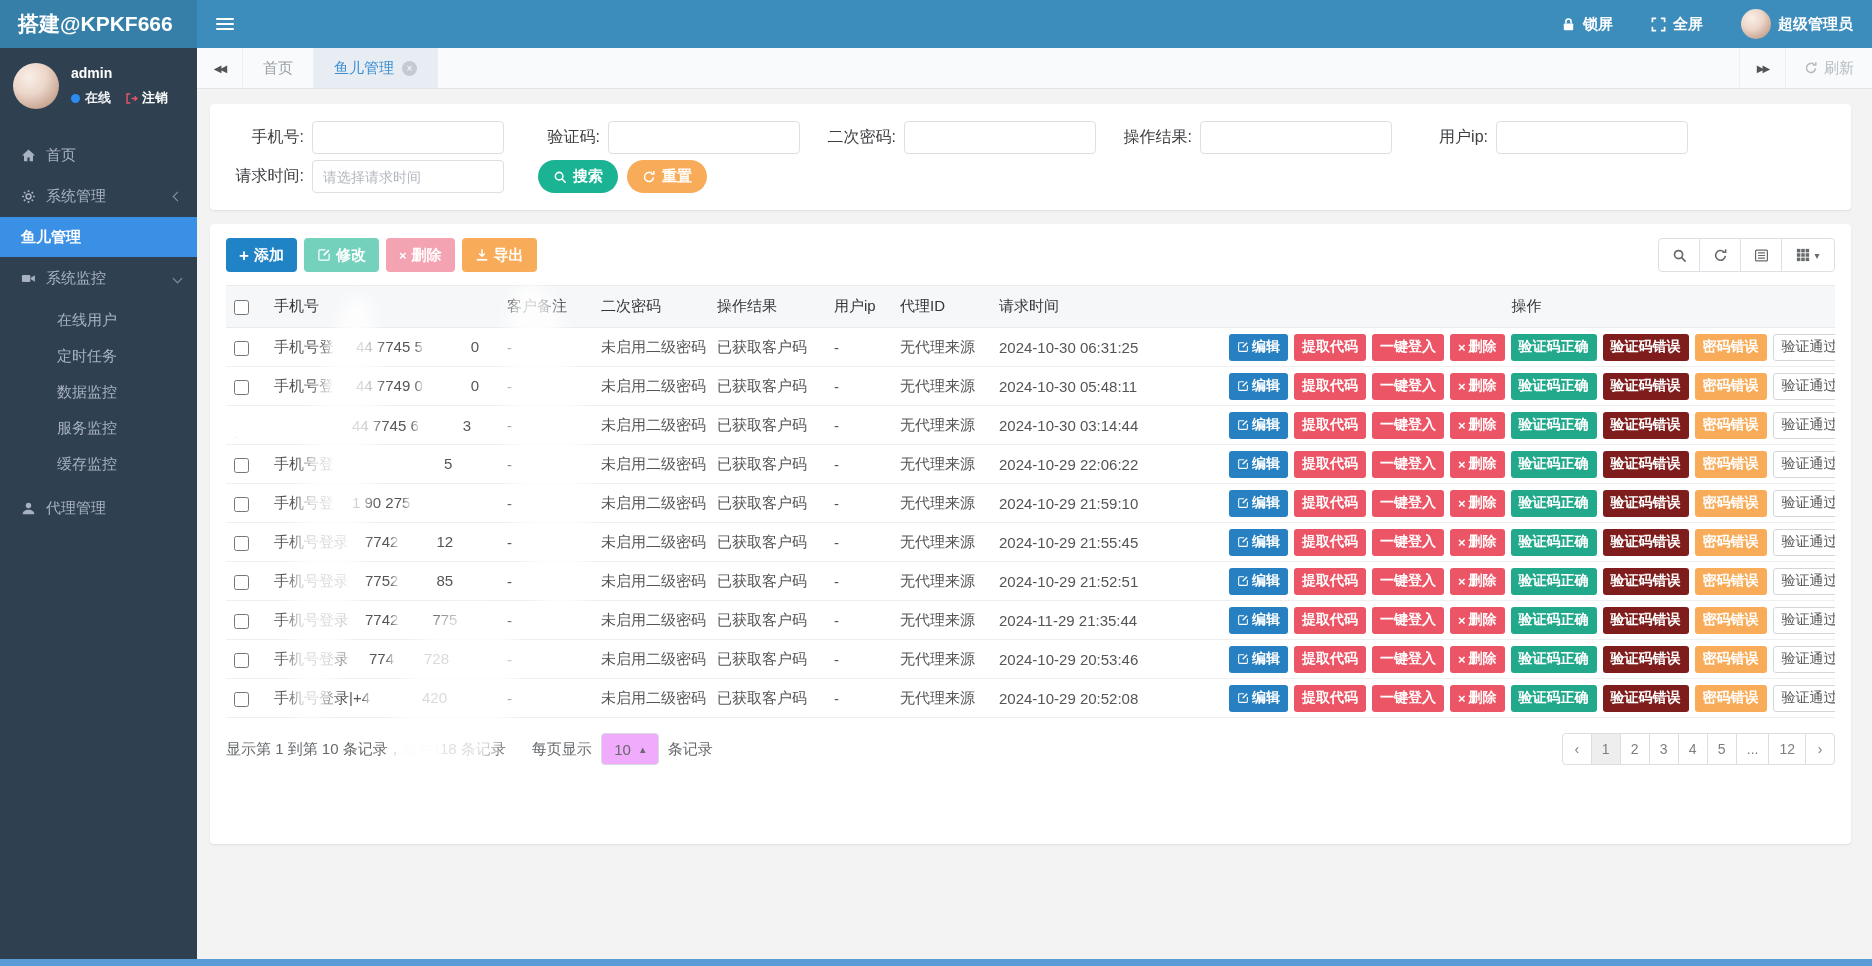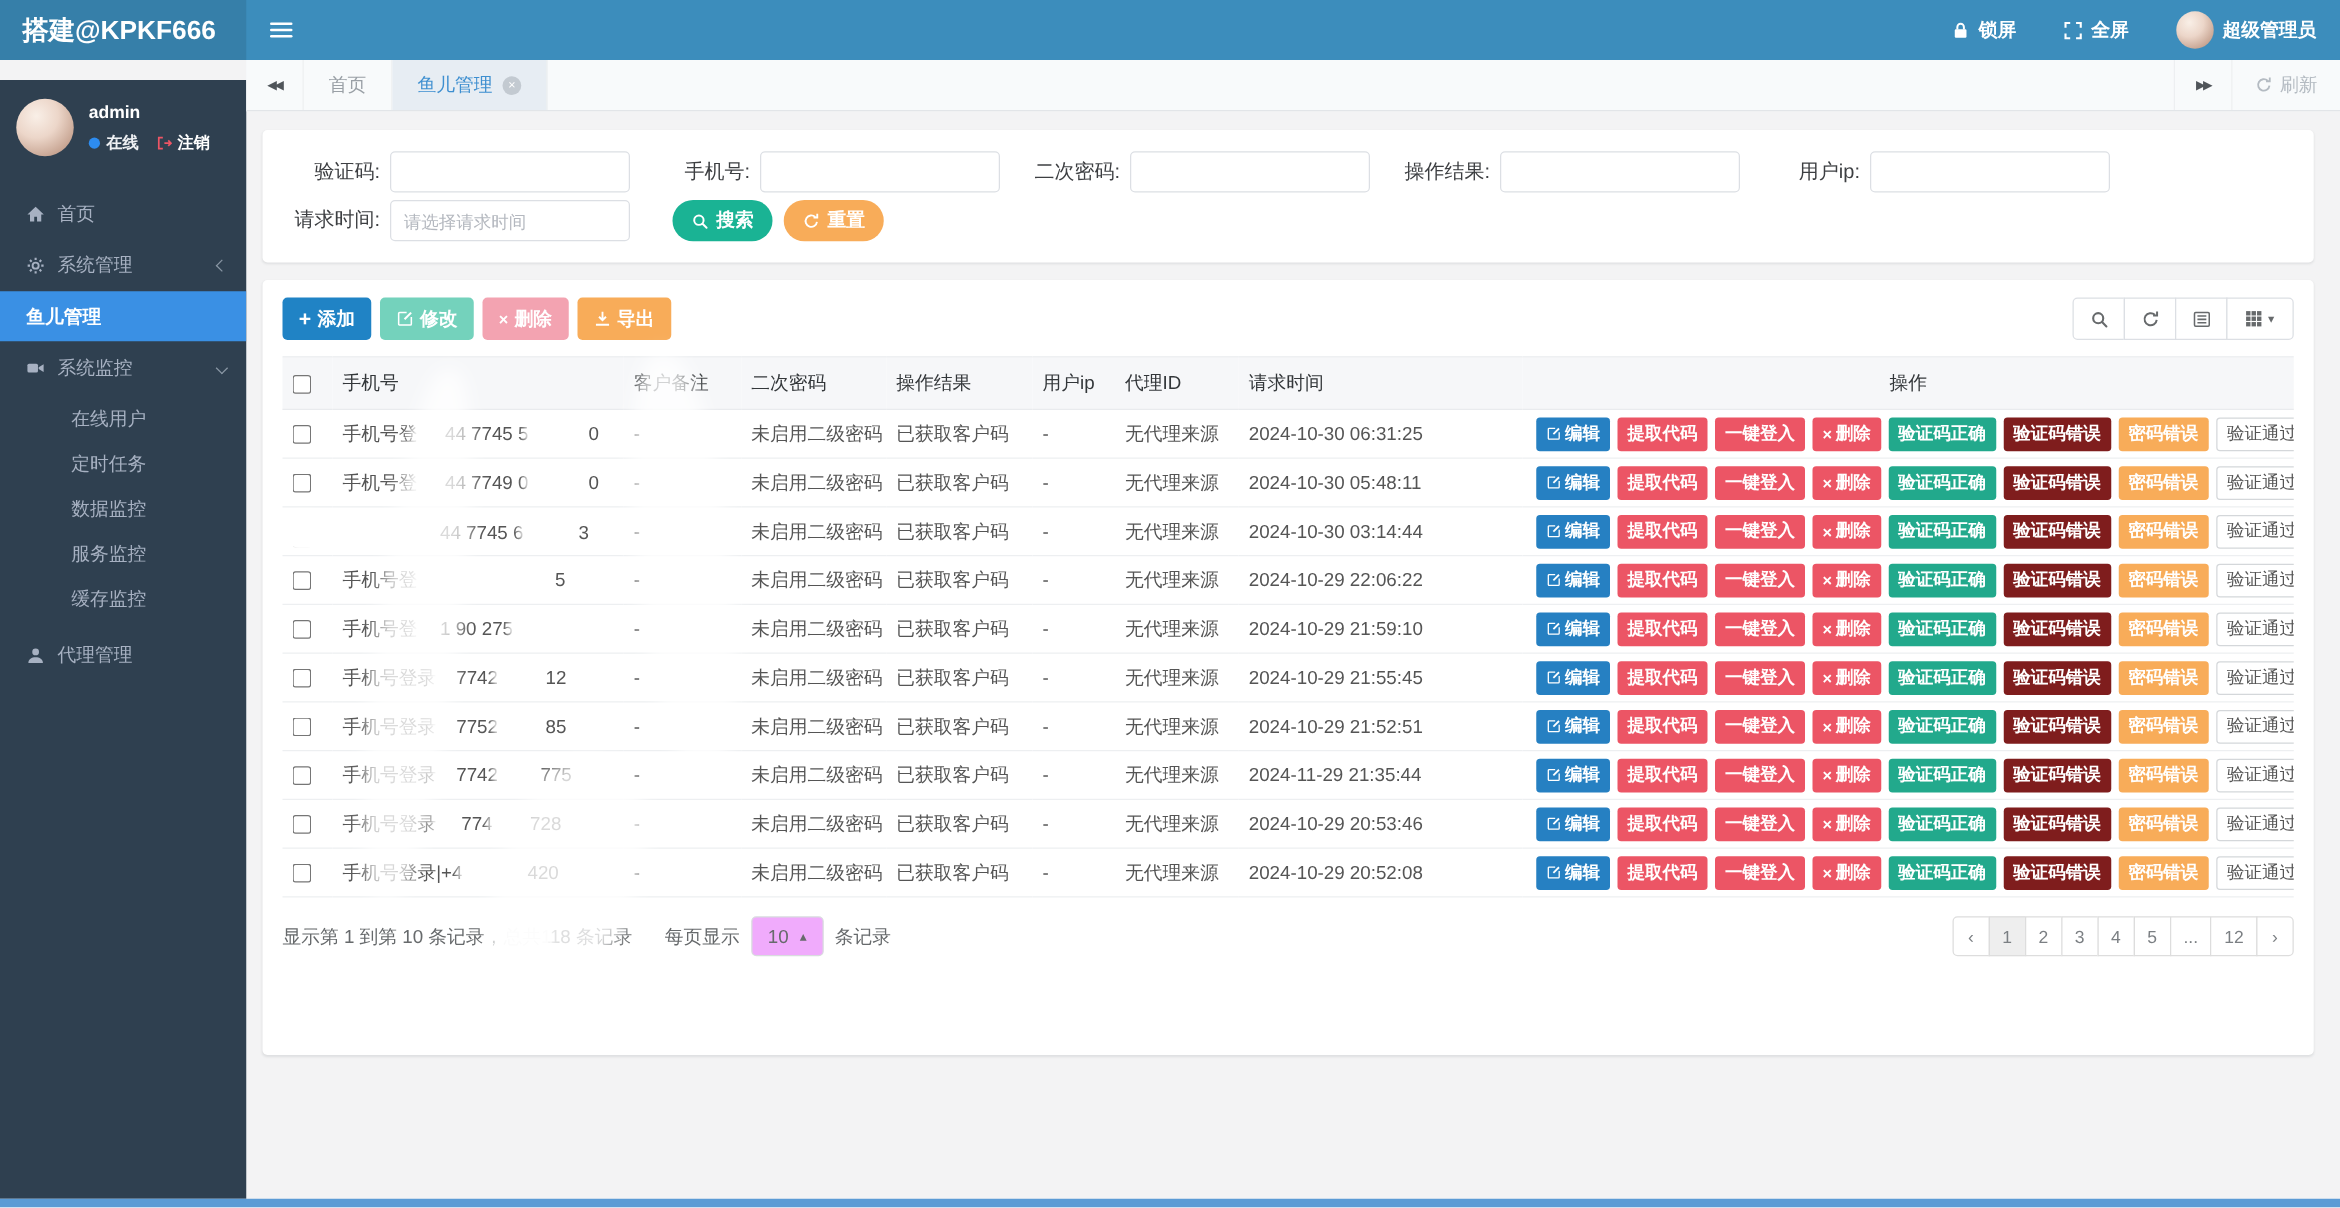--- a/index.html
+++ b/index.html
@@ -11,21 +11,21 @@
 .logo{width:197px;background:#367fa9;color:#fff;font-size:21px;font-weight:bold;display:flex;align-items:center;padding-left:18px;white-space:nowrap}
 .hamburger{width:56px;display:flex;flex-direction:column;justify-content:center;align-items:center;gap:3px;cursor:pointer}
 .hamburger span{width:18px;height:2px;background:#fff;border-radius:1px}
 .header-right{margin-left:auto;display:flex;align-items:center;color:#fff;font-size:15px;font-weight:bold}
 .hitem{display:flex;align-items:center;gap:7px;padding:0 19px;height:48px;cursor:pointer}
 .hitem svg{width:15px;height:15px}
 .avatar{border-radius:50%;background:radial-gradient(circle at 35% 30%,#f9efe7 0%,#ecd6c9 40%,#c9a795 75%,#a9857a 100%);flex:none}
 .avatar.sm{width:30px;height:30px}
 .avatar.lg{width:46px;height:46px}
 
-.sidebar{position:absolute;top:64px;bottom:7px;left:0;width:197px;background:#2f4050;color:#a7b1c2;font-size:15px;overflow:hidden}
+.sidebar{position:absolute;top:48px;bottom:7px;left:0;width:197px;background:#2f4050;color:#a7b1c2;font-size:15px;overflow:hidden}
 .user-panel{display:flex;gap:12px;padding:15px 13px 10px;align-items:center}
 .user-name{color:#fff;font-weight:bold;font-size:14px;margin-bottom:8px}
 .user-status{display:flex;align-items:center;gap:5px;font-size:13px;color:#eef0f3;font-weight:bold}
 .dot{width:9px;height:9px;border-radius:50%;background:#2d8cf0}
 .logout{display:flex;align-items:center;gap:4px;margin-left:9px;cursor:pointer;color:#fff}
 .logout svg{width:13px;height:13px;color:#ed5565}
 .menu{list-style:none;margin-top:16px}
 .menu-item{height:40px;display:flex;align-items:center;gap:10px;padding:0 16px 0 21px;cursor:pointer;margin-bottom:1px}
 .menu-item .mi-ic svg{width:15px;height:15px}
 .menu-item.active{background:#3a90e4;color:#fff;font-weight:bold}
@@ -233,25 +233,25 @@
       <span>刷新</span>
     </div>
   </div>
 </div>
 
 <div class="main">
 
   <div class="card search-card">
     <div class="form-row">
         <div class="fgroup">
-          <label>验证码:</label>
+          <label>手机号:</label>
           <input class="f-input" style="">
         </div>
         <div class="fgroup">
-          <label>手机号:</label>
+          <label>验证码:</label>
           <input class="f-input" style="">
         </div>
         <div class="fgroup">
           <label>二次密码:</label>
           <input class="f-input" style="">
         </div>
         <div class="fgroup">
           <label>操作结果:</label>
           <input class="f-input" style="">
         </div>

